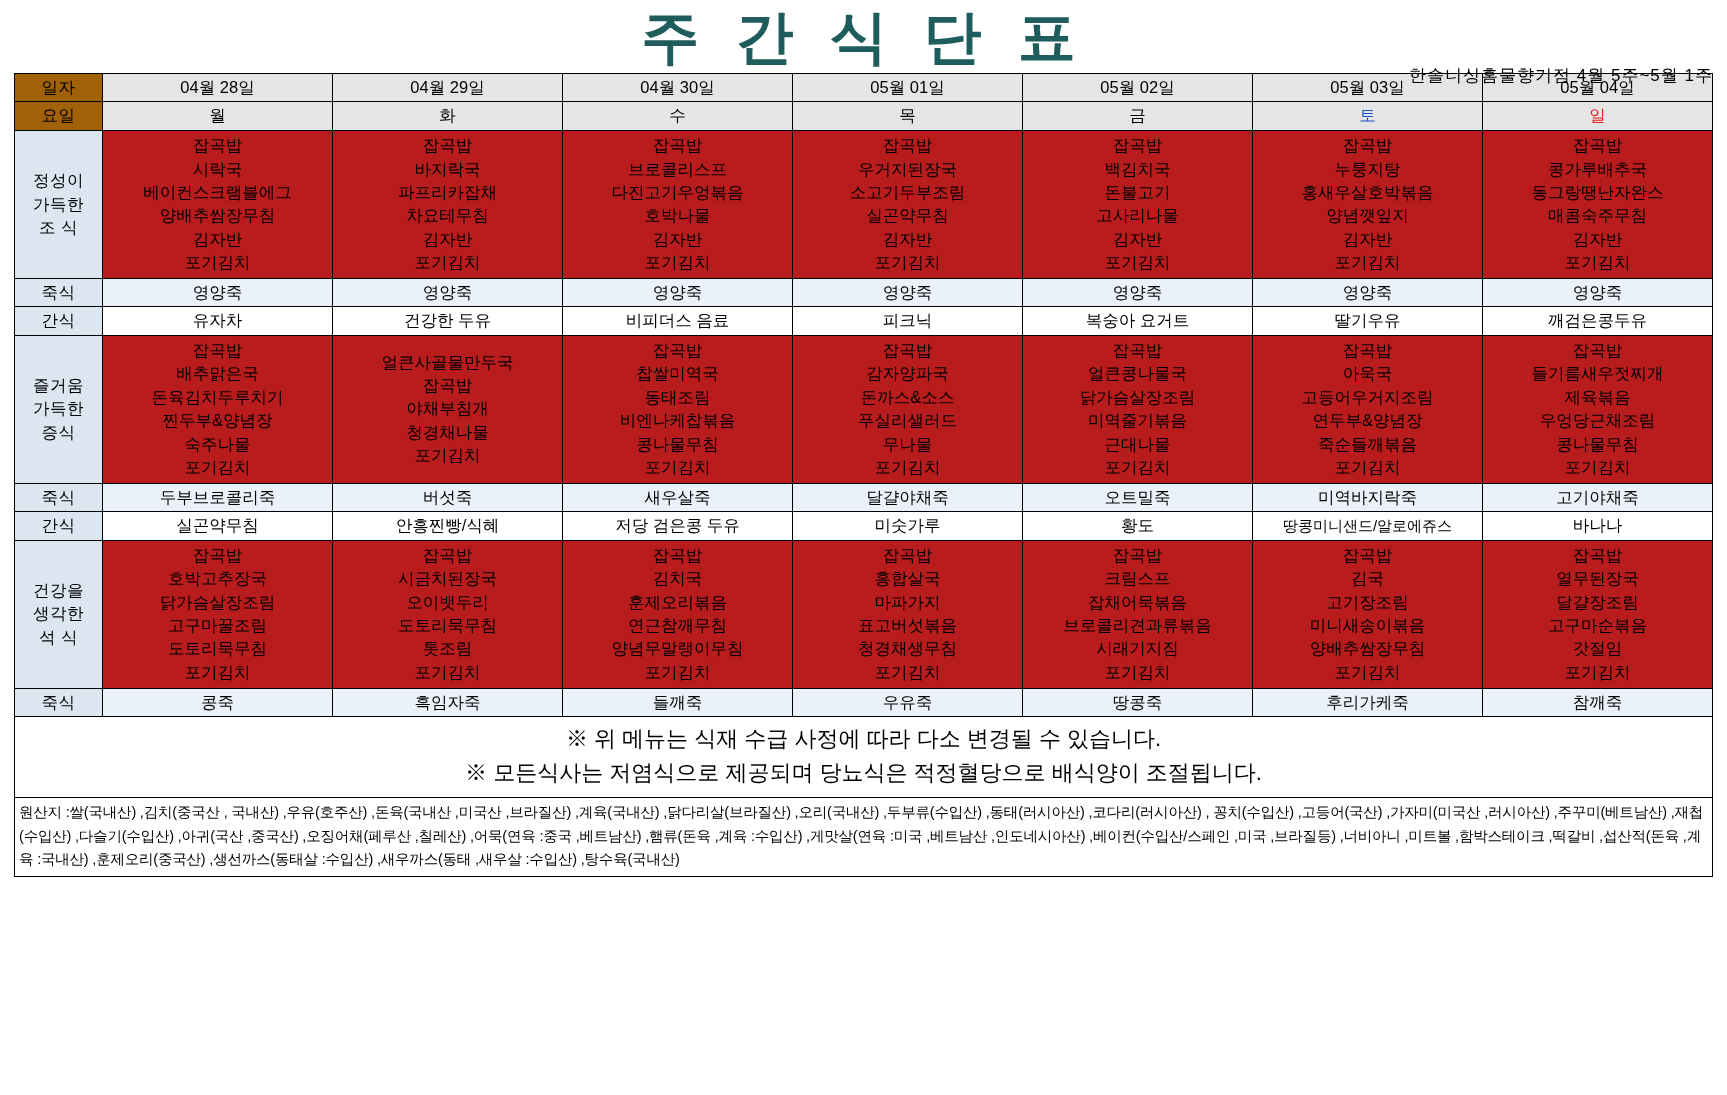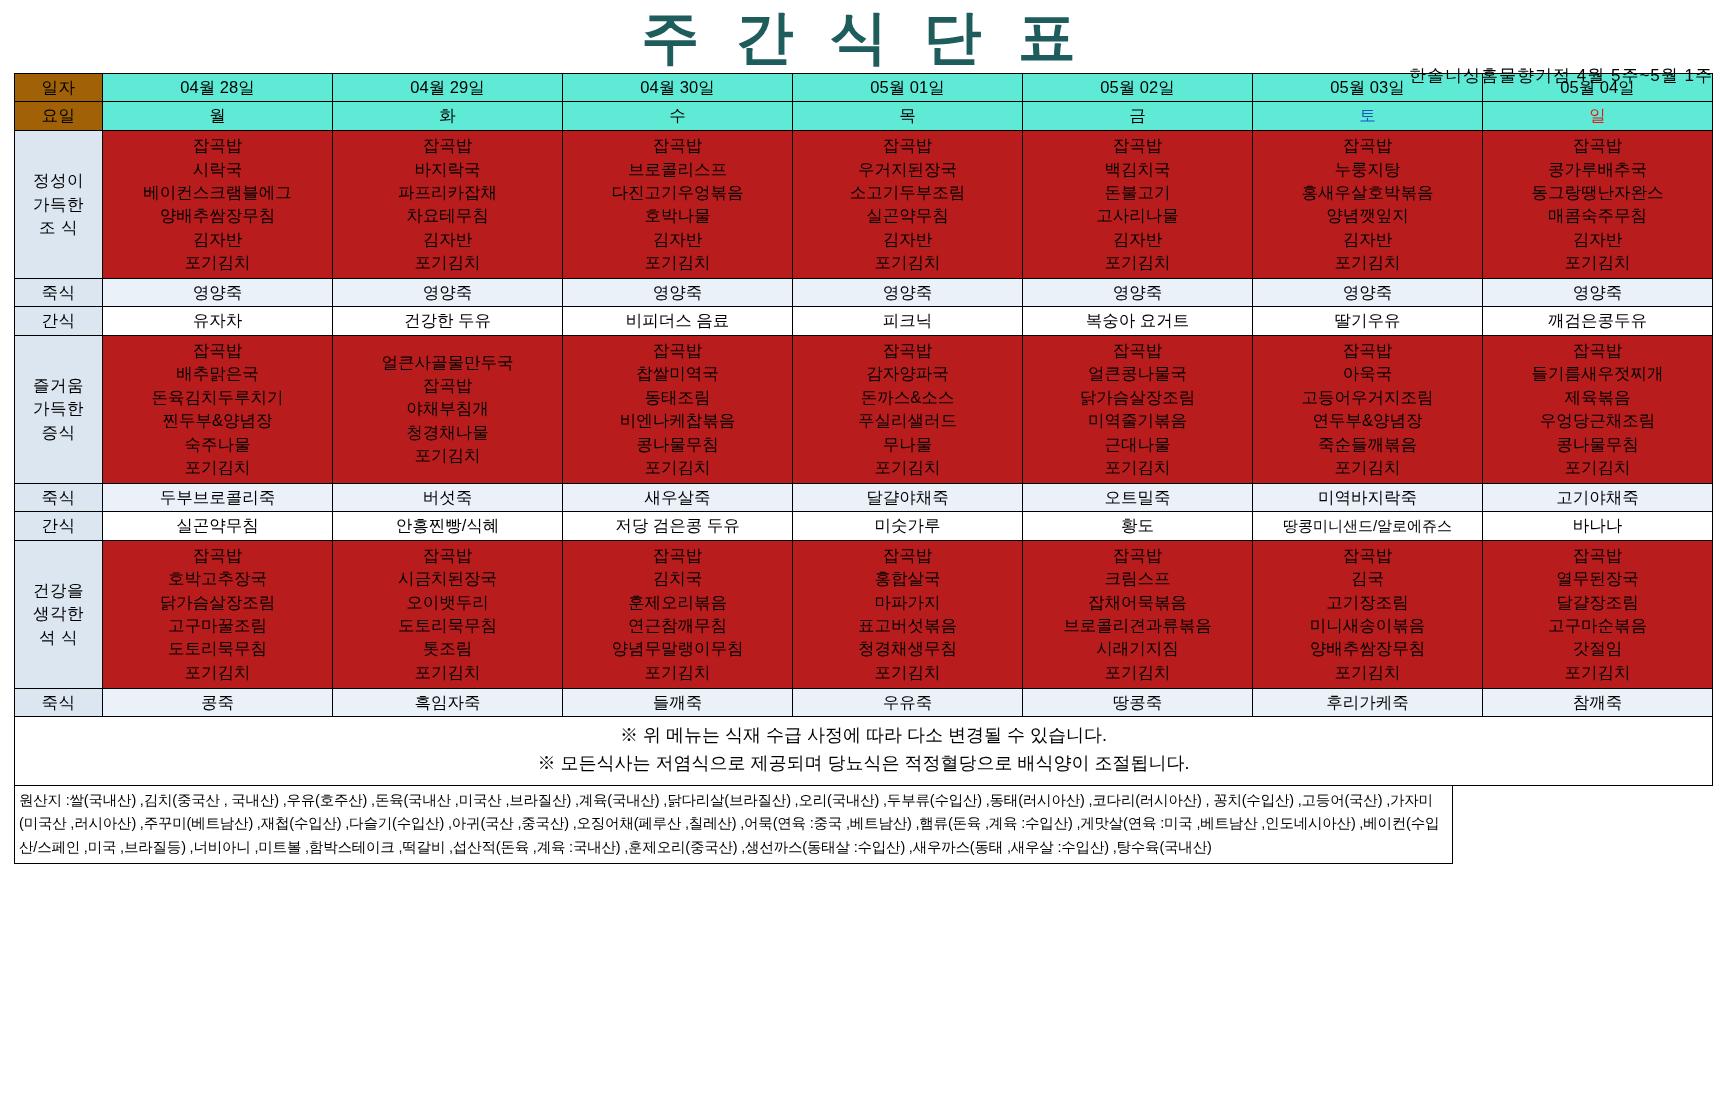--- a/index.html
+++ b/index.html
@@ -48,21 +48,21 @@
     border:1px solid #000;
     text-align:center;
     vertical-align:middle;
     font-size:16.5px;
     padding:2px 1px;
     line-height:1.42;
   }
   col.lbl { width:88px; }
   col.day { width:230px; }
 
-  .hdr-date td, .hdr-day td { background:#5eead4; height:28px; font-size:17px; }
+  .hdr-date td, .hdr-day td { background:#e5e5e5; height:28px; font-size:17px; }
   .hdr-date td.lbl, .hdr-day td.lbl { background:#a16207; font-weight:normal; }
   .lbl {
     background:#dbe6f1;
     font-size:16.5px;
     line-height:1.5;
     letter-spacing:0.5px;
   }
   .sat { color:#1a53c4; }
   .sun { color:#e01b1b; }
   .meal-cell { height:148px; background:#b91c1c; }
@@ -73,28 +73,28 @@
   .row-porridge td.body { background:#eaf1f8; }
   .lbl-tall { line-height:1.55; }
 
   
   .notes {
     border:1px solid #000;
     border-top:none;
     width:1699px;
     margin:0 14px;
     text-align:center;
-    font-size:18px;
+    font-size:22px;
     padding:5px 0 7px;
     line-height:1.55;
   }
   .origin {
     border:1px solid #000;
     border-top:none;
-    width:1439px;
+    width:1699px;
     margin:0 14px;
     font-size:14.5px;
     line-height:1.62;
     padding:3px 4px 4px;
     text-align:left;
     letter-spacing:-0.2px;
   }
   
   .watermark {
     position:absolute;

